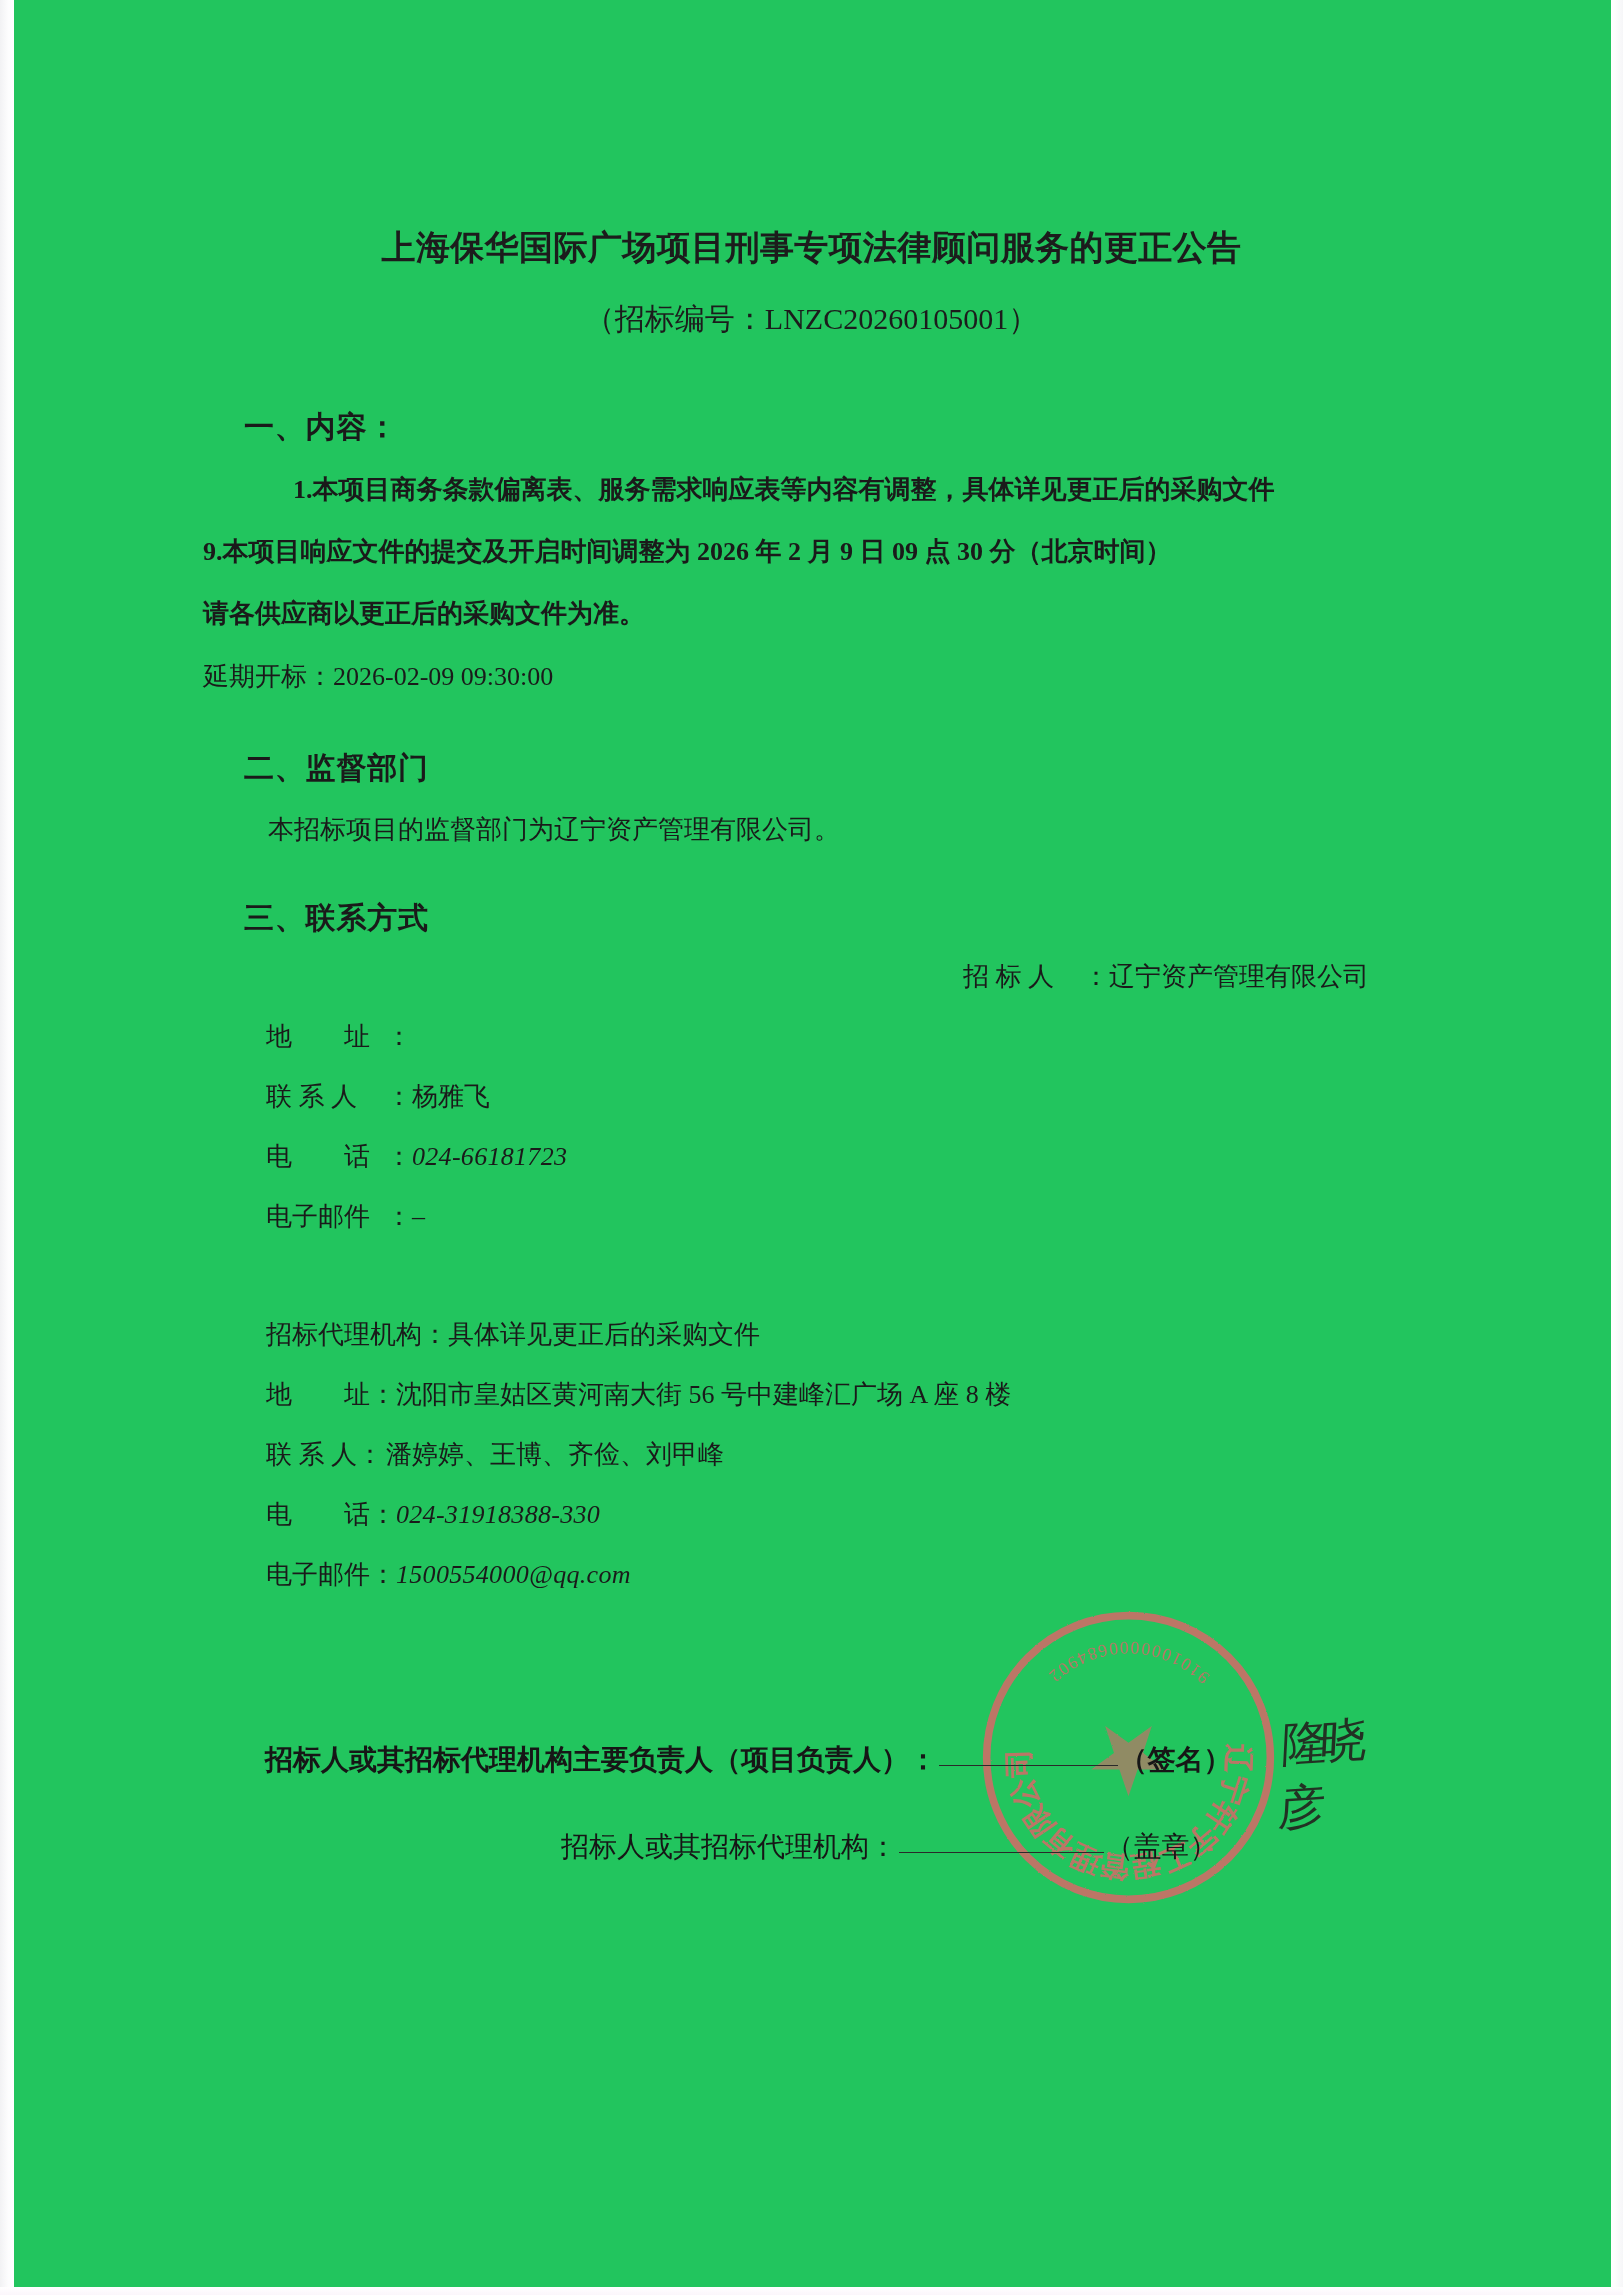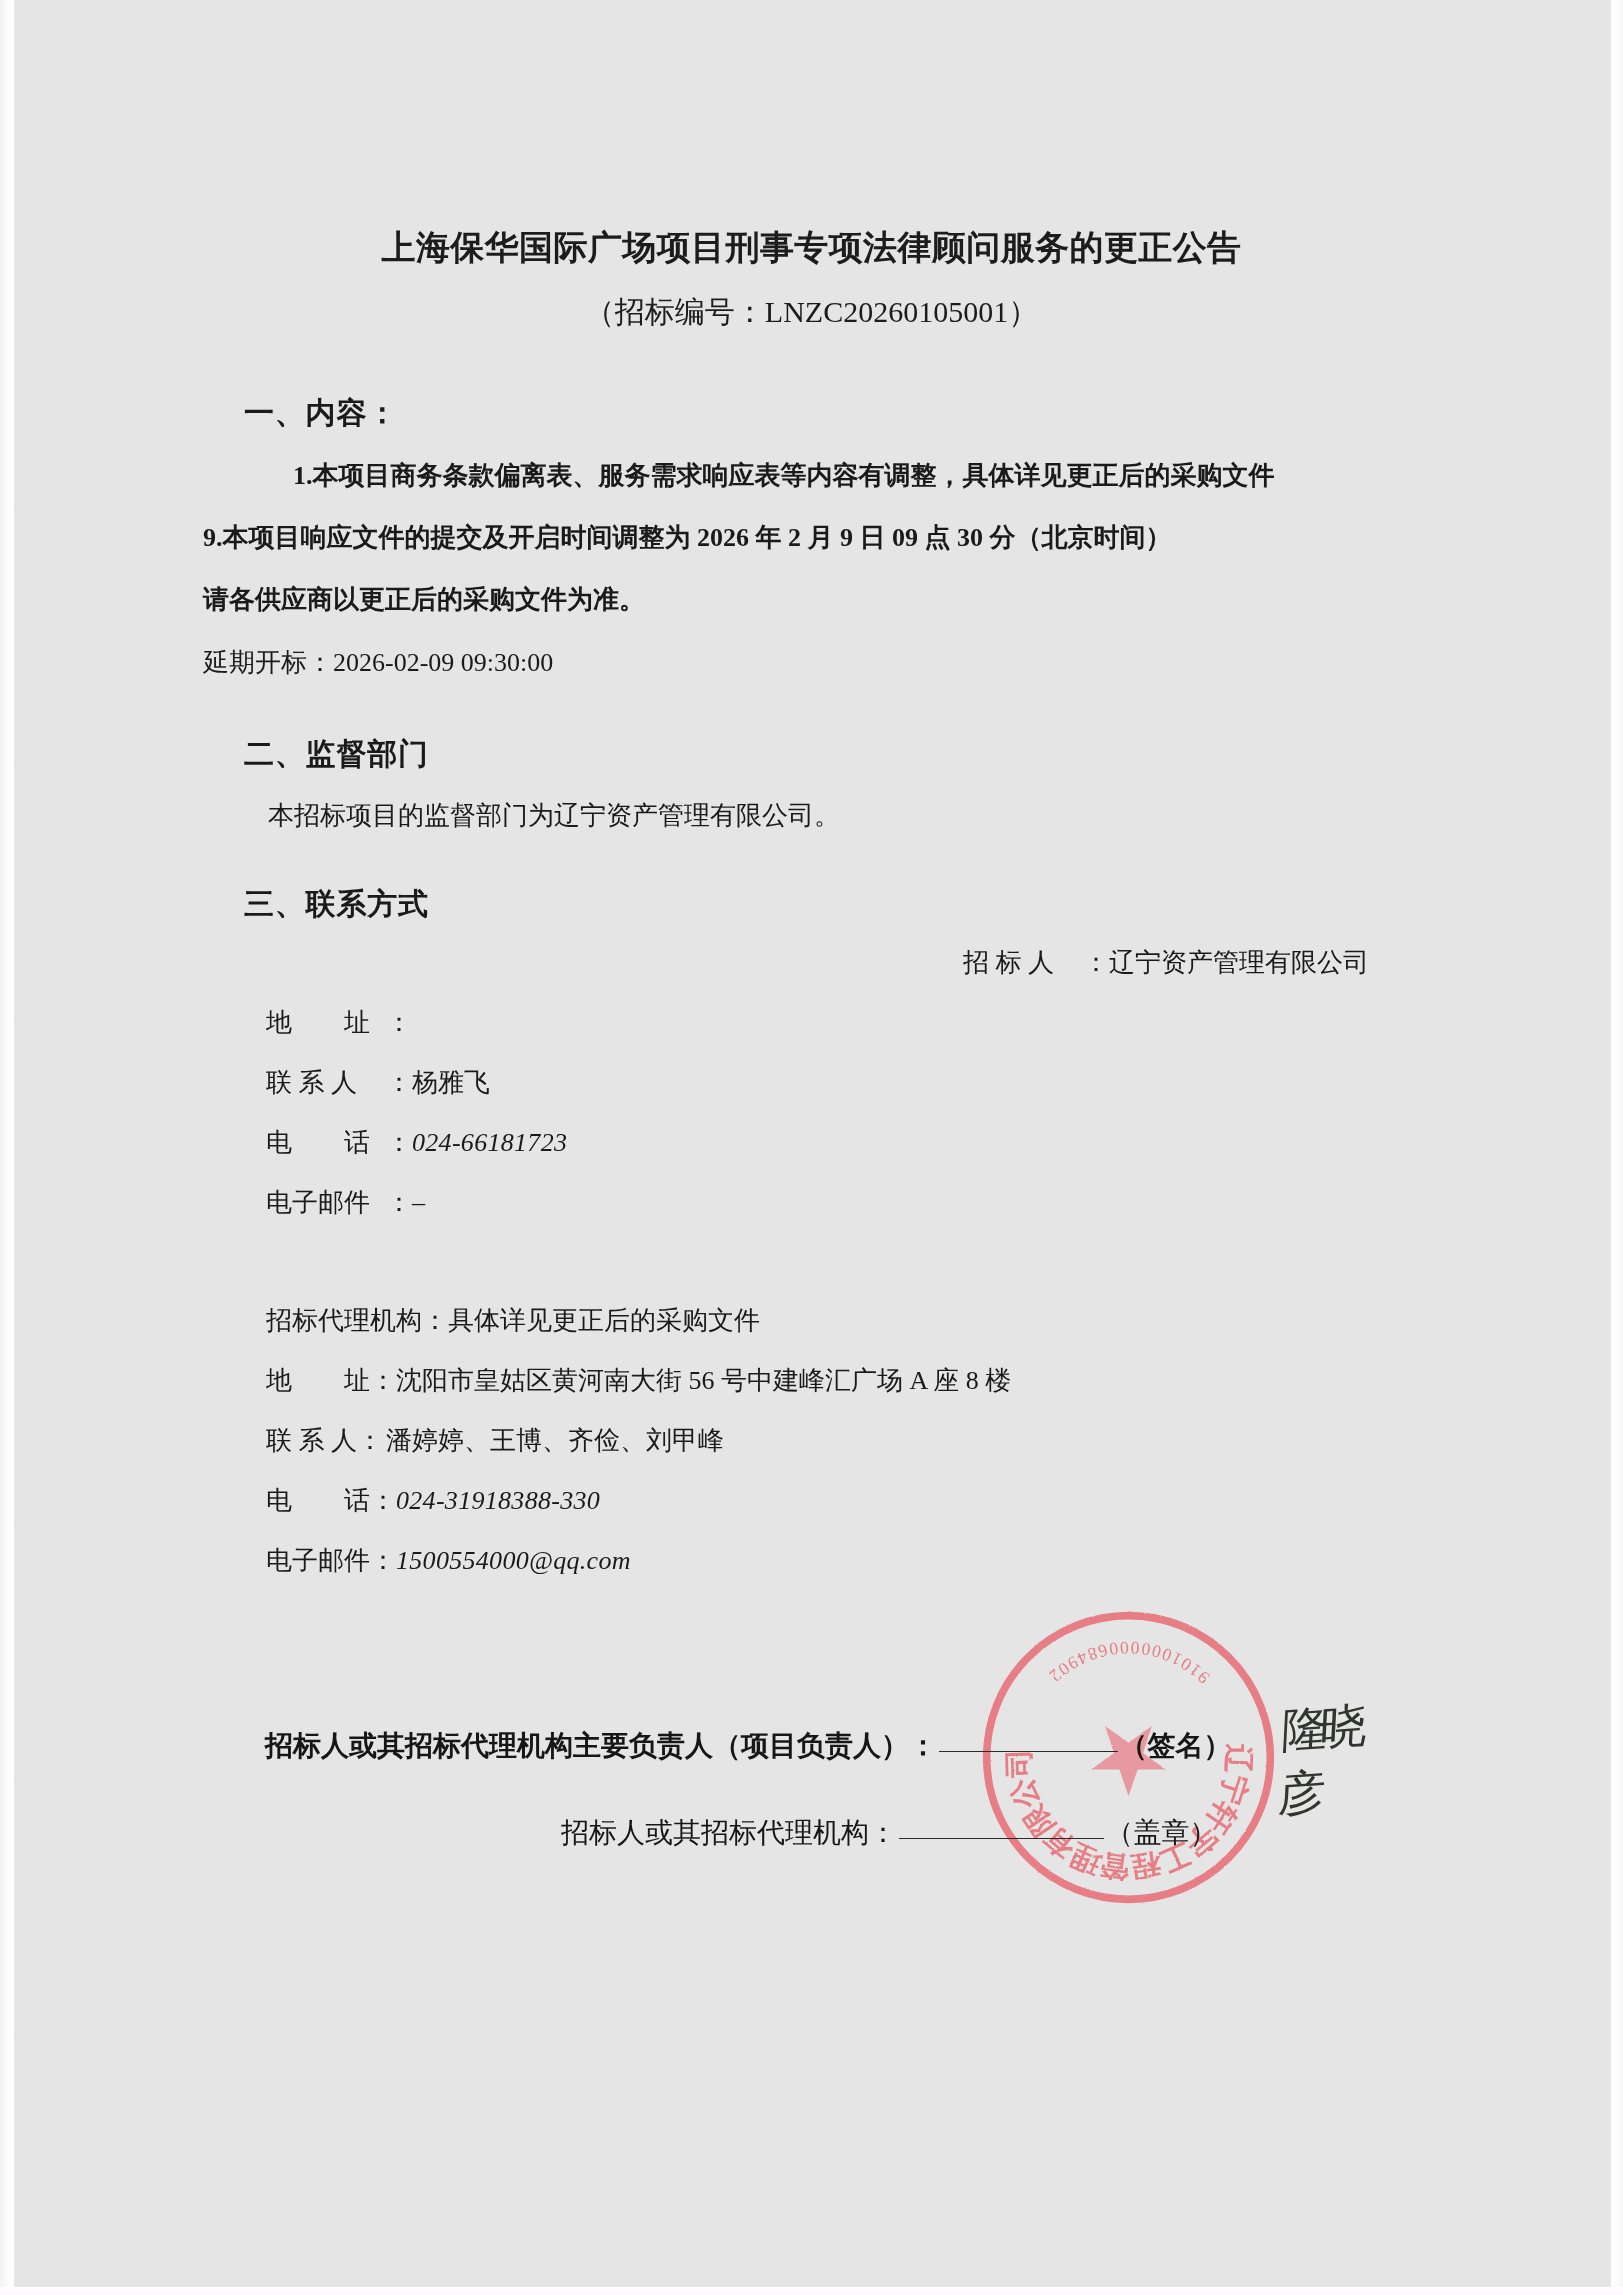--- a/index.html
+++ b/index.html
@@ -8,21 +8,21 @@
     background: #ffffff;
   }
   body {
     font-family: "Liberation Serif", "DejaVu Serif", serif;
     -webkit-font-smoothing: antialiased;
   }
   .page {
     position: relative;
     width: 1623px;
     height: 2295px;
-    background: #e5e5e5;
+    background: #22c55e;
     overflow: hidden;
     box-sizing: border-box;
   }
   
   .scan-edge-left {
     position: absolute;
     left: 0; top: 0;
     width: 13.5px; height: 100%;
     background: linear-gradient(to right, #f2f2f4 0%, #fdfdfe 60%, #ffffff 100%);
     pointer-events: none;
@@ -58,21 +58,21 @@
     color: #1c1c1c;
     margin: 0;
     padding-top: 227px;
     line-height: 1.25;
   }
   .doc-subtitle {
     text-align: center;
     font-family: "Liberation Serif", "DejaVu Serif", serif;
     font-size: 30px;
     color: #1c1c1c;
-    margin: 0;
+    margin: 7px;
     padding-top: 23px;
     line-height: 1.25;
   }
   .doc-subtitle .code {
     font-family: "Liberation Serif", "DejaVu Serif", serif;
     letter-spacing: 0px;
   }
 
   
   .body-wrap {

